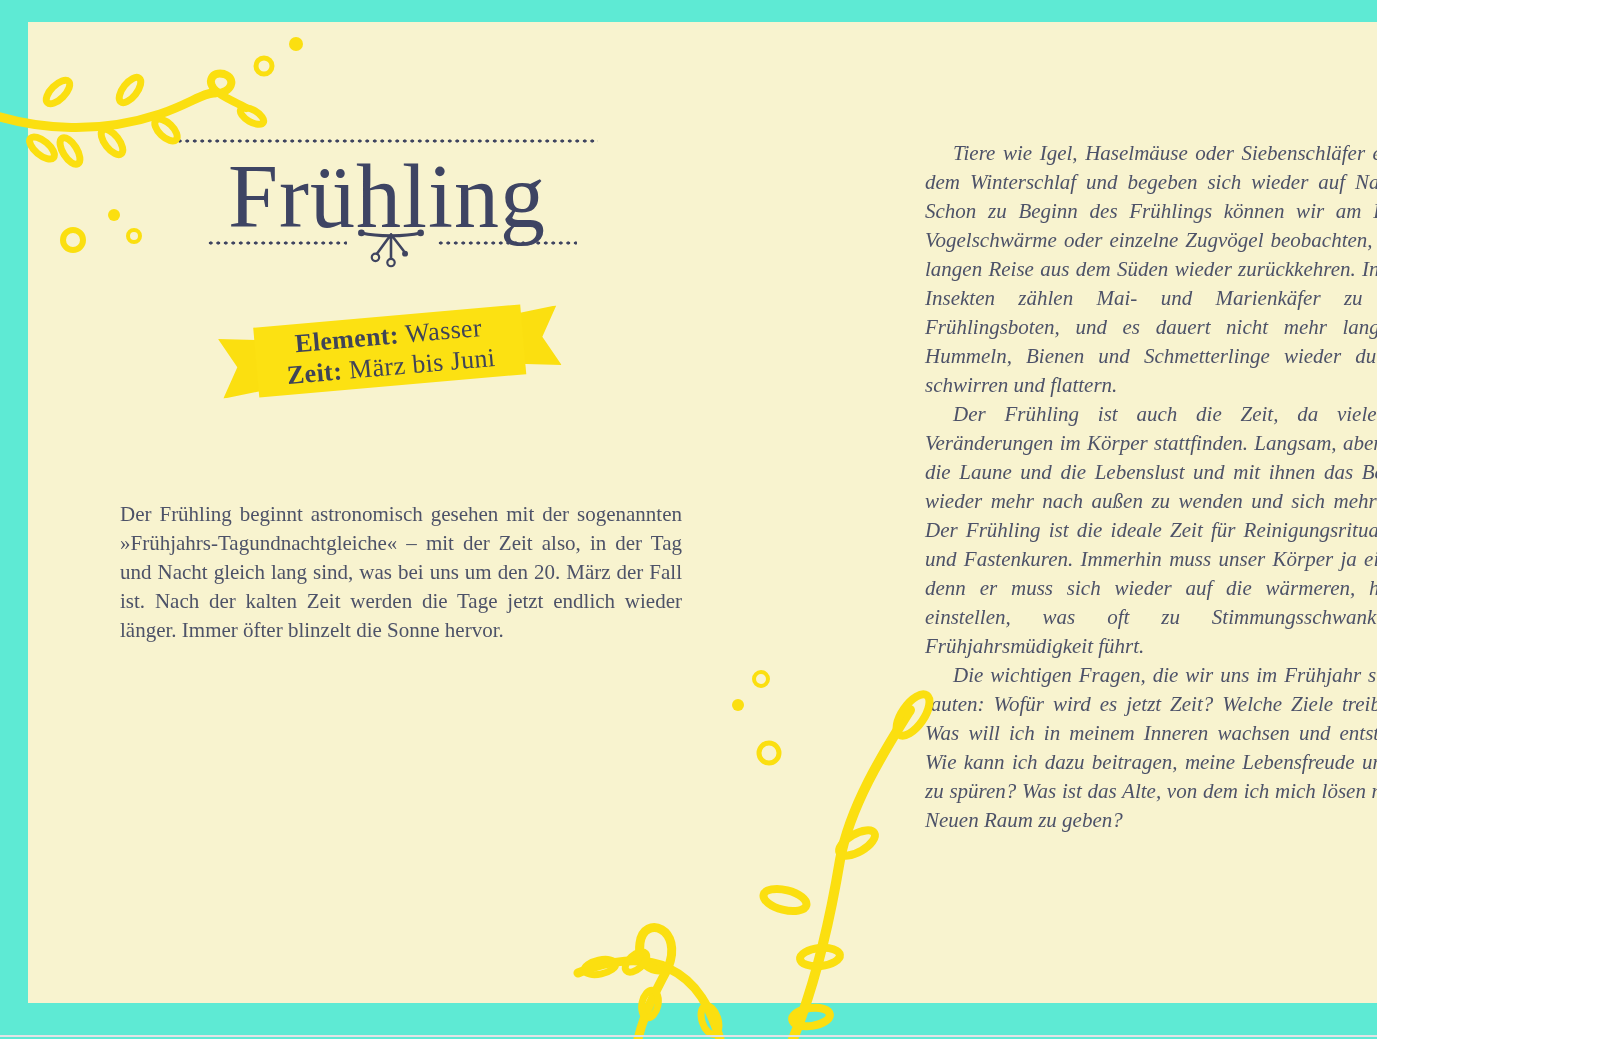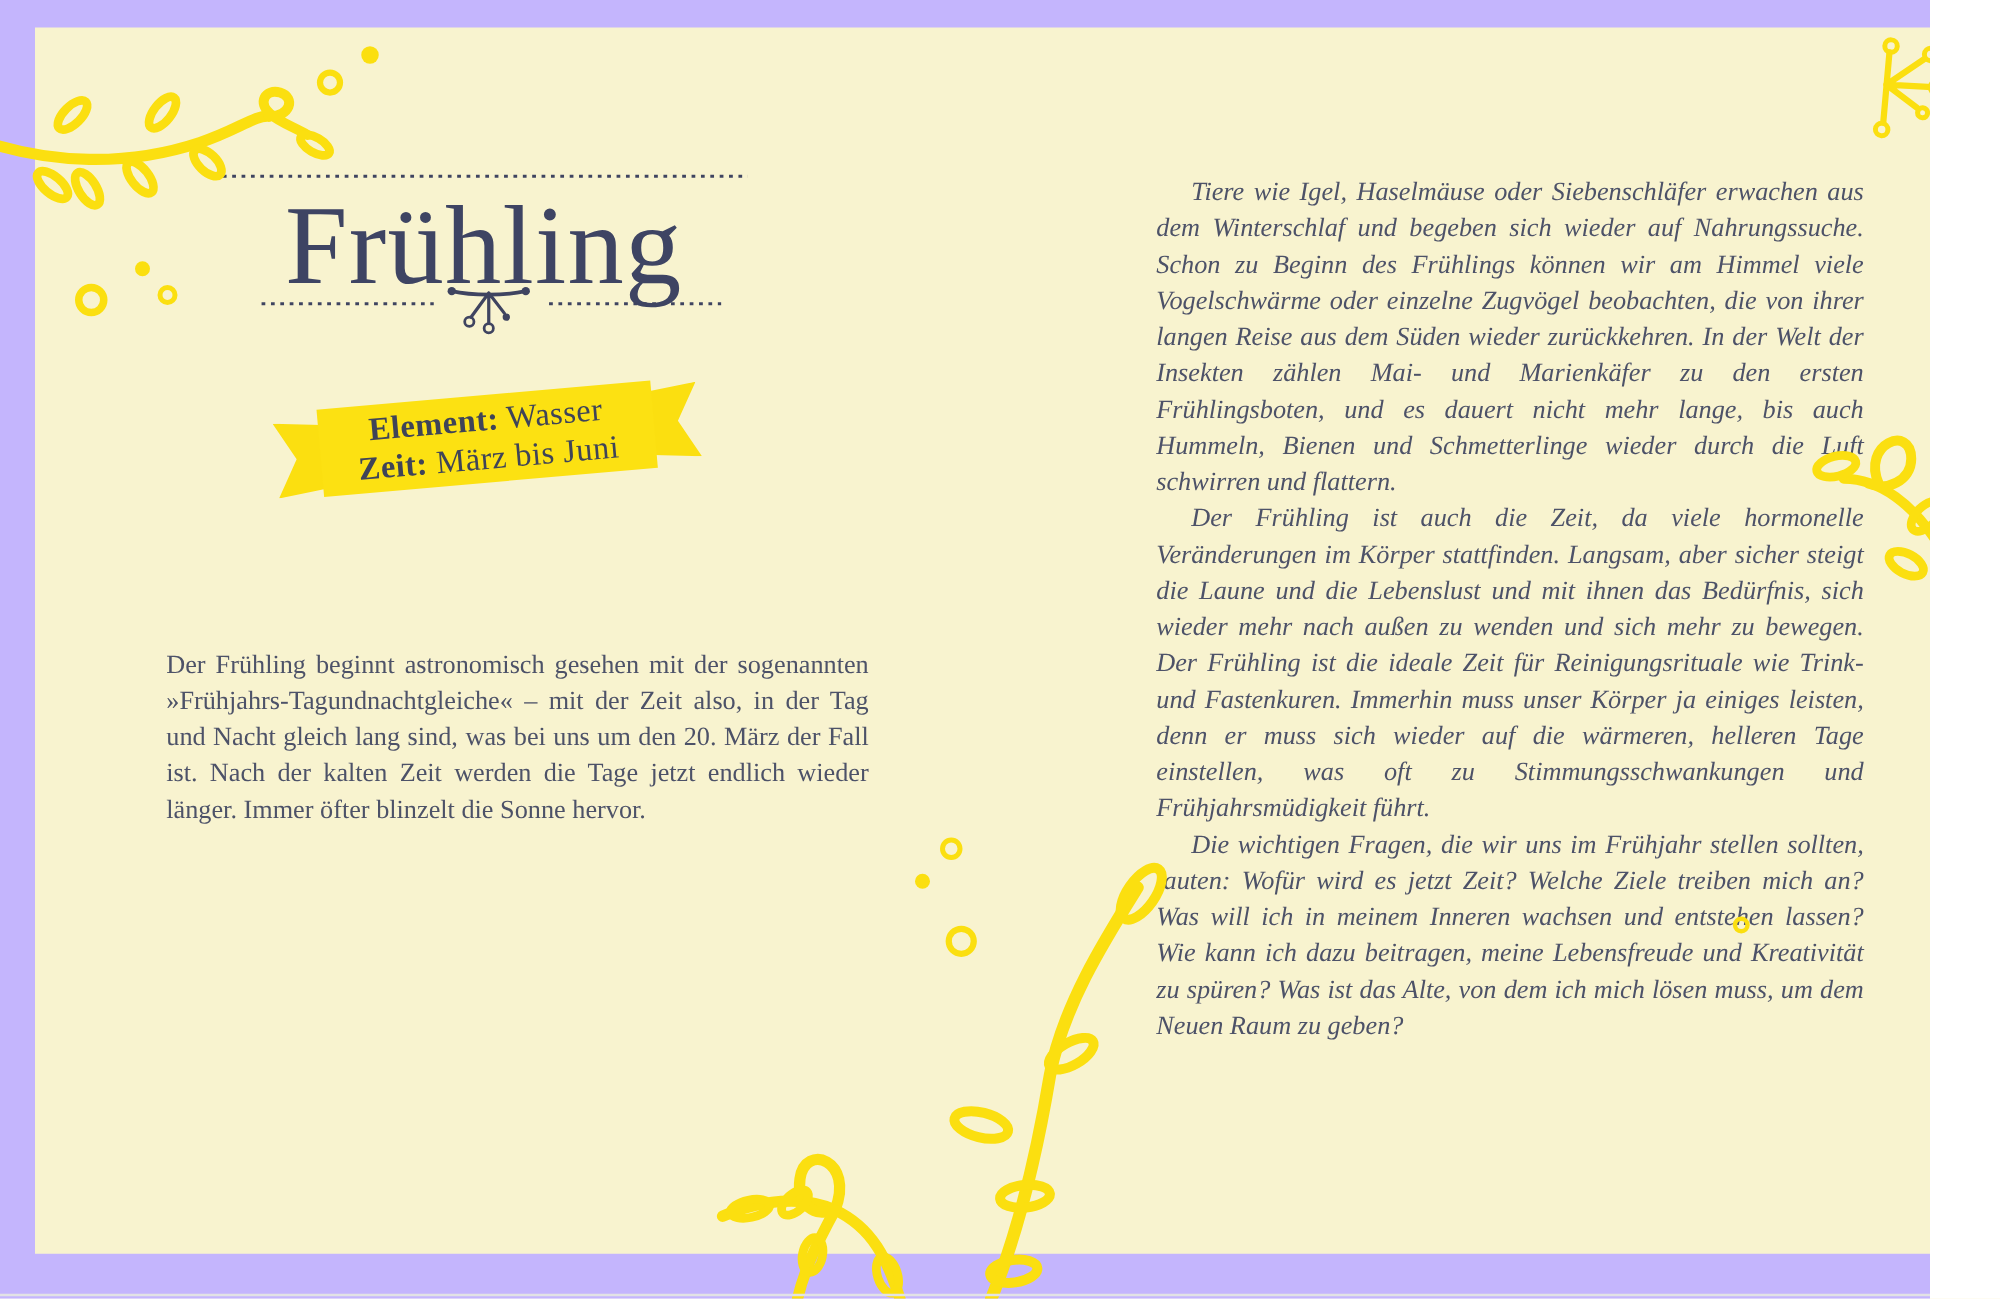--- a/index.html
+++ b/index.html
@@ -1,16 +1,16 @@
 <!DOCTYPE html>
 <html><head>
 <meta charset="utf-8">
 <style>
   html,body{margin:0;padding:0;}
-  .canvas{position:relative;width:1544px;height:1039px;background:#c4b5fd;overflow:hidden;
+  .canvas{position:relative;width:1377px;height:1039px;background:#5eead4;overflow:hidden;
           font-family:"Liberation Serif", serif;}
   .paper{position:absolute;left:28px;top:22px;width:1547px;height:981px;background:#f8f3cf;}
   .photo-edge{position:absolute;left:0;top:1035px;width:1600px;height:2px;background:#e2e2e5;}
 
   
   .dotted{position:absolute;height:4px;
           background-image:radial-gradient(circle 1.6px,#3f4460 97%,rgba(0,0,0,0) 100%);
           background-size:7.5px 4px;background-repeat:repeat-x;background-position:left center;}
   .rule-top{left:176px;top:139px;width:422px;}
   .rule-sub-left{left:207px;top:241px;width:140px;}
@@ -29,21 +29,21 @@
   .ribbon-tail.right{right:0;top:22px;clip-path:polygon(0% 12%,100% 0%,73% 50%,100% 100%,0% 88%);}
   .ribbon-band{position:absolute;left:36px;top:18px;width:268px;height:70px;background:#fce112;
                display:flex;flex-direction:column;justify-content:center;align-items:center;}
   .ribbon-line{font-size:26px;line-height:31px;color:#3f4458;letter-spacing:0.4px;white-space:nowrap;}
   .ribbon-line b{font-weight:700;}
 
   
   .col{position:absolute;color:#4d5268;font-size:21px;line-height:29px;text-align:justify;}
   .col p{margin:0;}
   .col p.indent{text-indent:28px;}
-  .col-left{left:120px;top:517px;width:562px;margin-left:13px;}
+  .col-left{left:120px;top:500px;width:562px;}
   .col-right{left:925px;top:139px;width:566px;font-style:italic;}
 
   .deco{position:absolute;inset:0;pointer-events:none;}
   .deco svg{position:absolute;overflow:visible;}
 </style>
 </head>
 <body>
 
 <div class="canvas">
   <div class="paper"></div>

